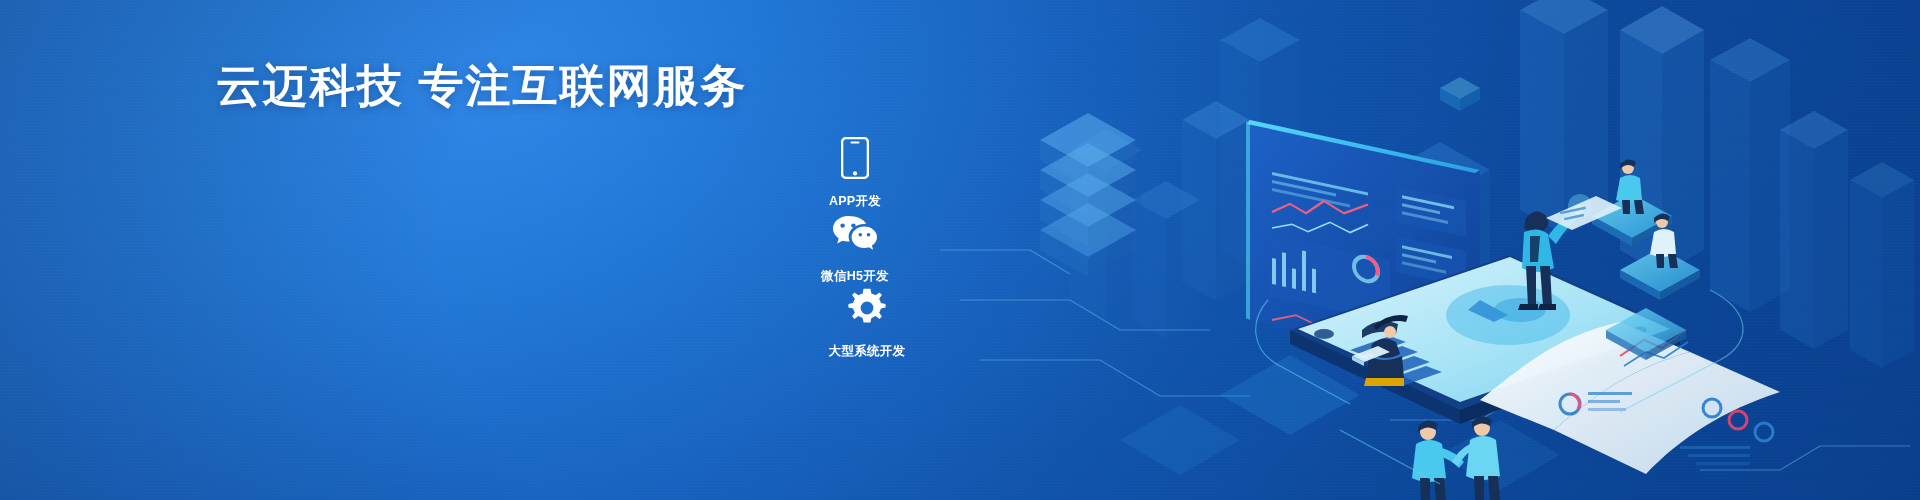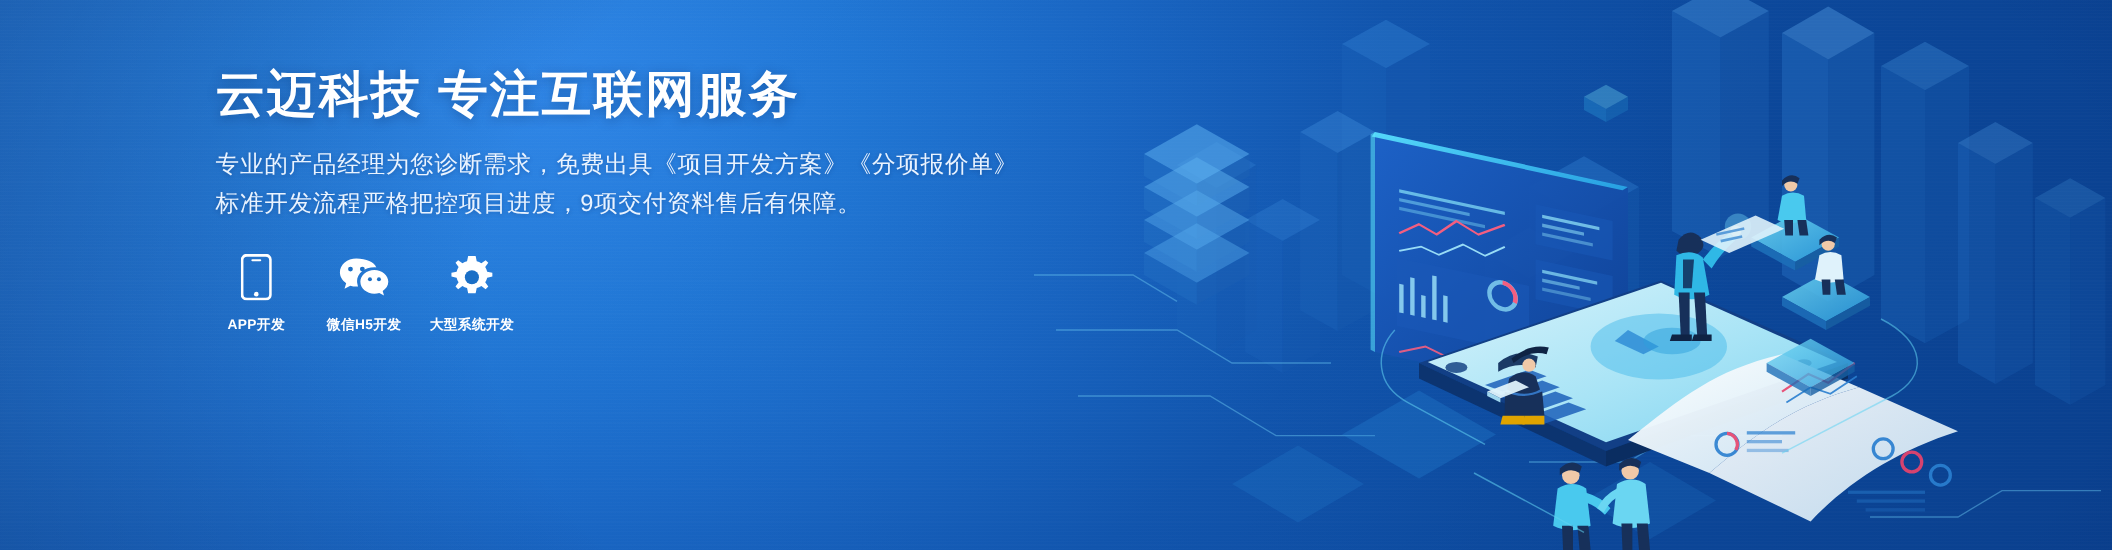--- a/index.html
+++ b/index.html
@@ -32,37 +32,37 @@
   }
   
   .bg-lines{
     position:absolute; inset:0; opacity:.30;
     background:repeating-linear-gradient(to bottom,
       rgba(255,255,255,0.045) 0px, rgba(255,255,255,0.045) 1px,
       rgba(0,0,0,0.00) 1px, rgba(0,0,0,0.00) 3px);
   }
 
   
-  .content{ position:absolute; left:196px; top:62px; width:700px; }
+  .content{ position:absolute; left:216px; top:62px; width:700px; }
 
   .headline{
     font-size:45px; line-height:1.05; font-weight:bold; color:#ffffff;
     letter-spacing:2px; white-space:nowrap;
     text-shadow:0 2px 10px rgba(3,34,90,.35);
   }
 
   .subs{ margin-top:22px; }
   .sub{
     font-size:21.5px; line-height:36px; color:#e9f3ff;
     letter-spacing:.6px; white-space:nowrap;
     text-shadow:0 1px 4px rgba(3,34,90,.30);
   }
 
   
-  .services{ margin-top:26px; display:flex; align-items:flex-end; }
+  .services{ margin-top:26px; display:flex; align-items:flex-end;flex-direction:column; }
   .service{
     width:74px; display:flex; flex-direction:column; align-items:center;
     margin-right:24px; cursor:pointer;
   }
   .service:last-child{ margin-right:12px; }
   .svc-ico{
     height:46px; display:flex; align-items:center; justify-content:center;
   }
   .svc-ico svg{ display:block; }
   .svc-label{
@@ -401,24 +401,20 @@
         <polygon points="520,88 520,100 540,111 540,99" fill="#2a9ada" opacity=".35"></polygon>
         <polygon points="560,88 560,100 540,111 540,99" fill="#1f80c2" opacity=".35"></polygon>
       </g>
     </svg>
   </div>
 
   <div class="content">
 
     <div class="headline">云迈科技 专注互联网服务</div>
 
-    <div class="subs">
-      <div class="sub">专业的产品经理为您诊断需求，免费出具《项目开发方案》《分项报价单》</div>
-      <div class="sub">标准开发流程严格把控项目进度，9项交付资料售后有保障。</div>
-    </div>
 
     <div class="services">
 
       <div class="service">
         <span class="svc-ico">
           <svg width="28" height="42" viewBox="0 0 28 42" xmlns="http://www.w3.org/2000/svg">
             <rect x="1" y="1" width="26" height="40" rx="4.5" ry="4.5" fill="none" stroke="#ffffff" stroke-width="2.6"></rect>
             <rect x="9.5" y="4.6" width="9" height="1.9" rx="0.95" fill="#ffffff"></rect>
             <circle cx="14" cy="36.4" r="2.1" fill="#ffffff"></circle>
           </svg>

